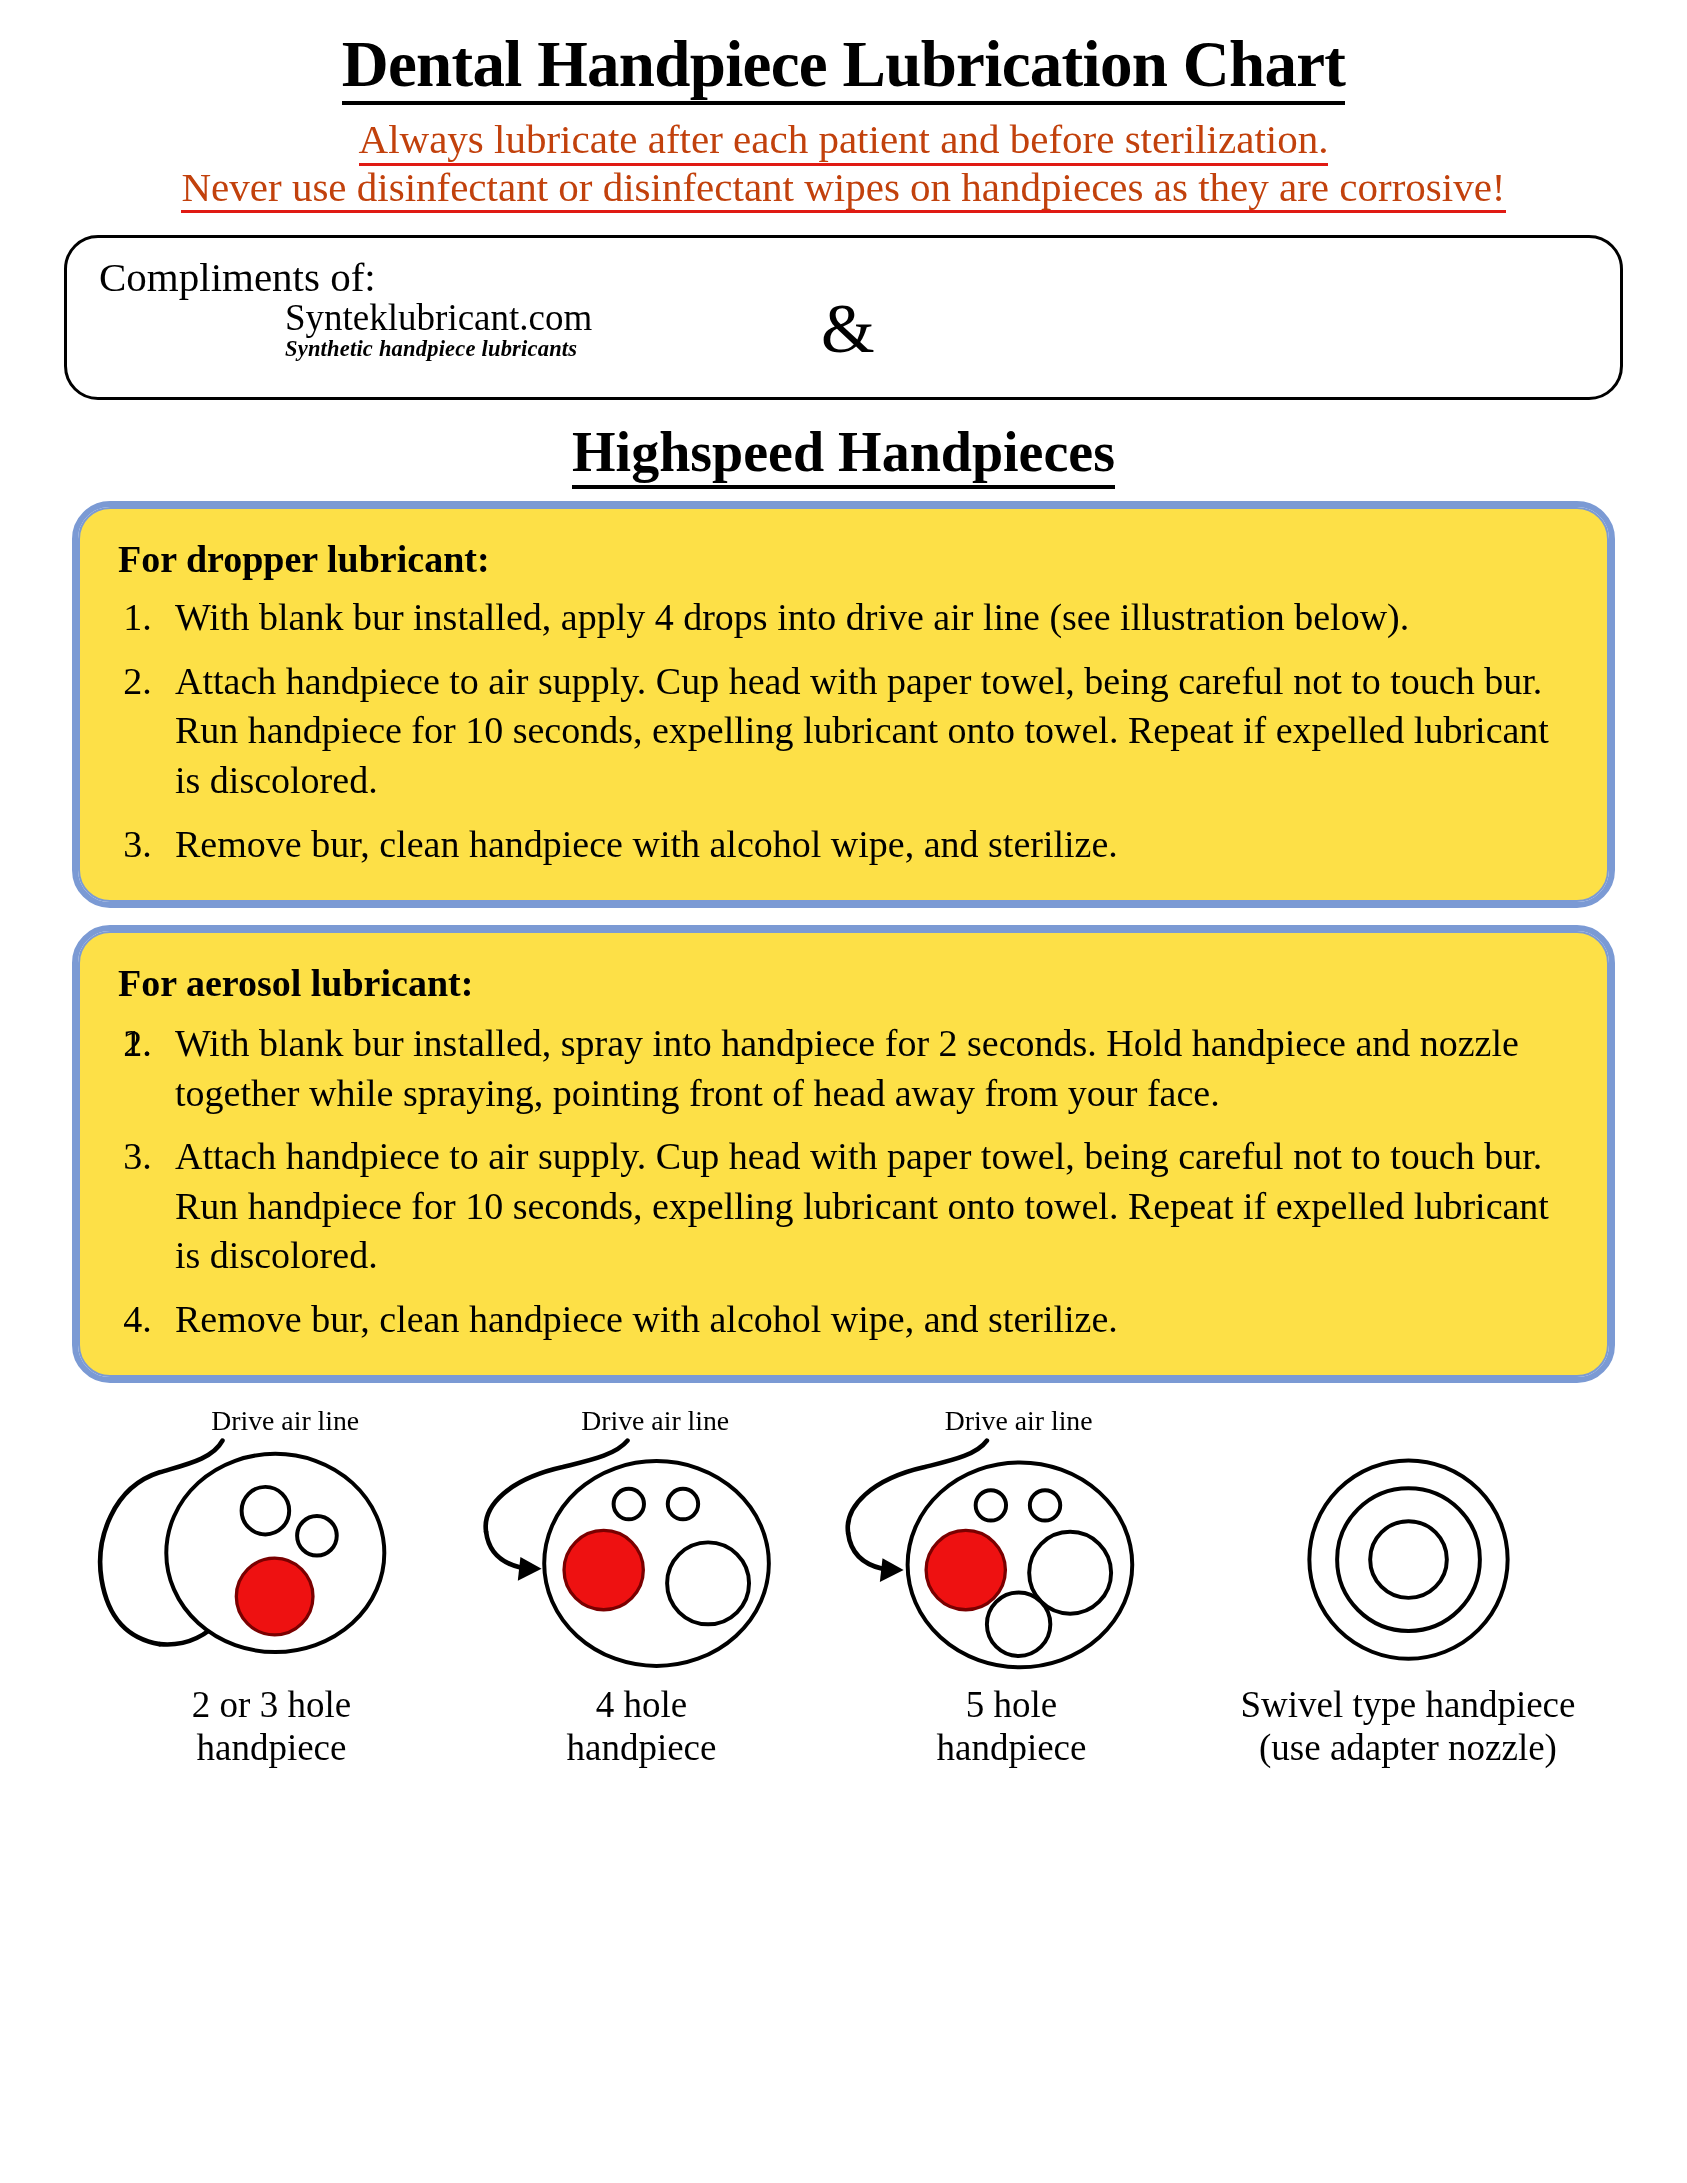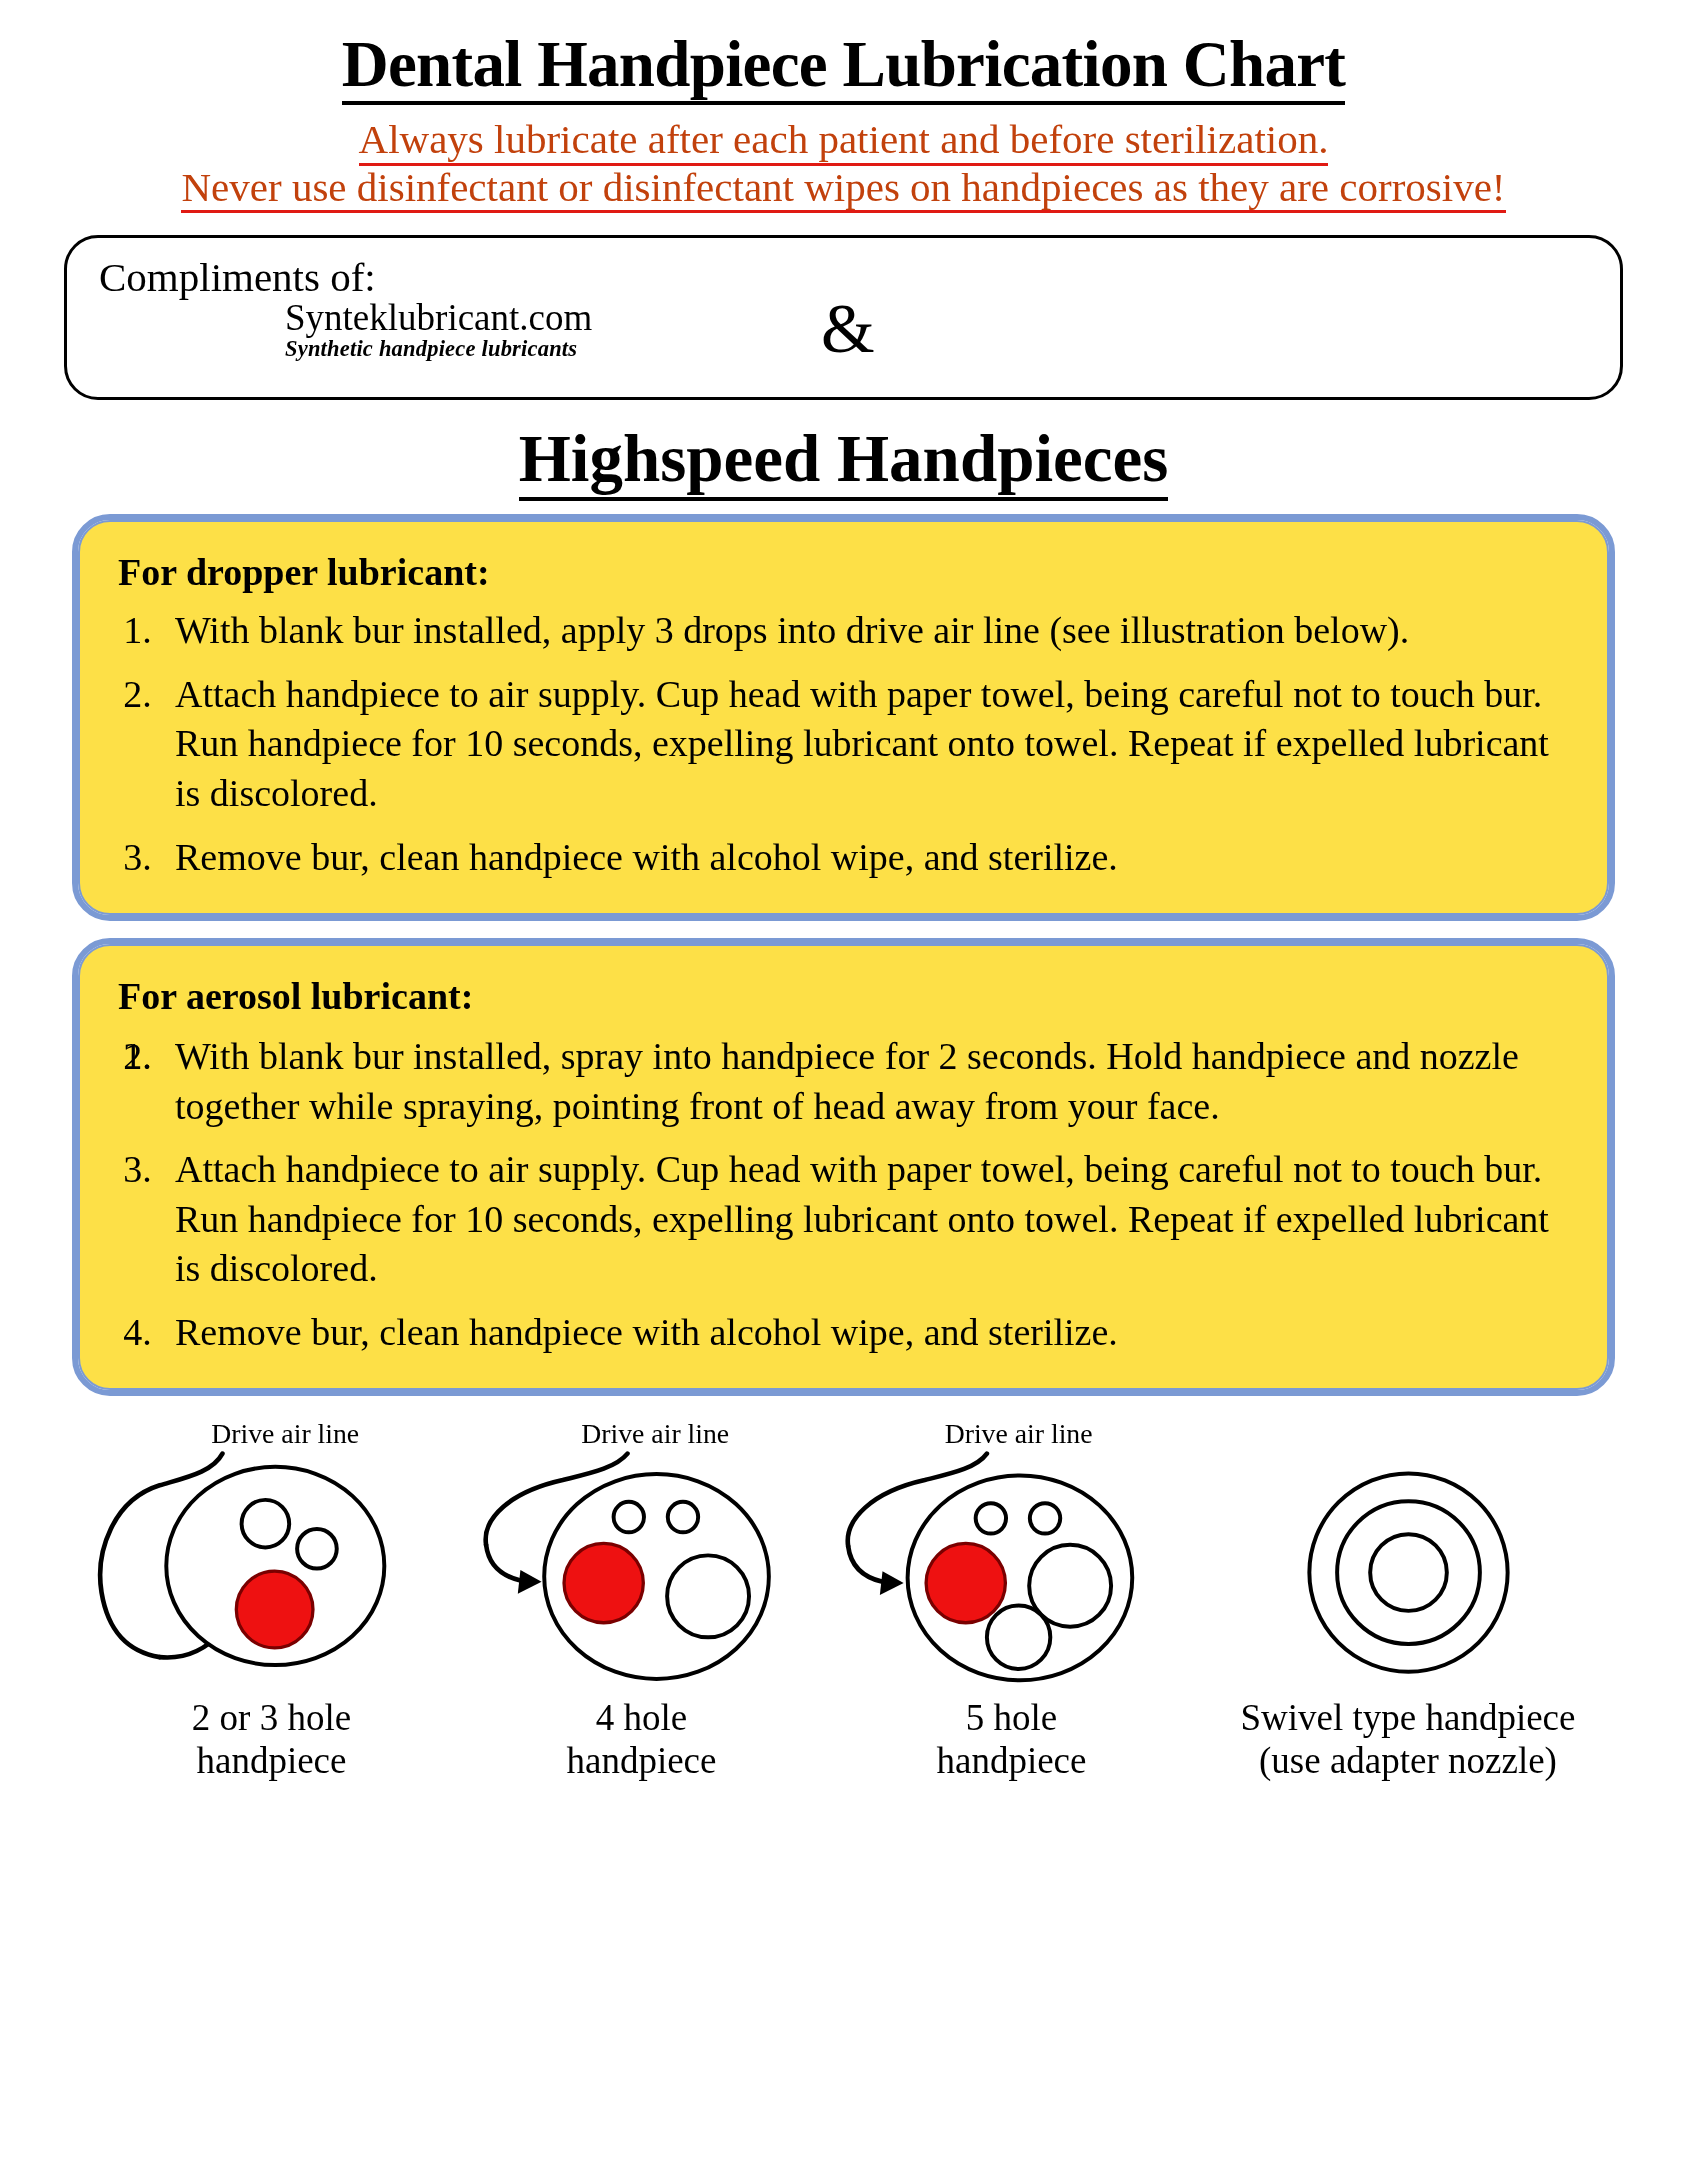--- a/index.html
+++ b/index.html
@@ -78,21 +78,21 @@
     position: absolute;
     left: 754px;
     top: 57px;
     font-size: 69px;
     line-height: 1;
   }
 
   
   .section-heading {
     text-align: center;
-    font-size: 67px;
+    font-size: 56px;
     font-weight: bold;
     margin-top: 20px;
   }
   .section-heading span.u { border-bottom: 4.6px solid #000; padding-bottom: 1.3px; }
 
   
   .blue-box {
     position: relative;
     margin: 17px 12px 0 12px;
     border: 6px solid #7B9AD4;
@@ -182,21 +182,21 @@
 
   <div class="section-heading">
     <span class="u">Highspeed Handpieces</span>
   </div>
 
   <div class="blue-box">
     <div class="blue-box-inner">
       <div class="box-title">For dropper lubricant:</div>
       <ol class="steps">
         <li>
-          <span class="num">1.</span><span>With blank bur installed, apply 3 drops  into drive air line (see illustration below).</span>
+          <span class="num">1.</span><span>With blank bur installed, apply 4 drops  into drive air line (see illustration below).</span>
         </li>
         <li>
           <span class="num">2.</span><span> Attach handpiece to air supply. Cup head with paper towel, being careful not to touch bur. Run handpiece for 10 seconds, expelling lubricant onto towel. Repeat if expelled lubricant is discolored.</span>
         </li>
         <li>
           <span class="num">3.</span><span>Remove bur, clean handpiece with alcohol wipe, and sterilize.</span>
         </li>
       </ol>
     </div>
   </div>

